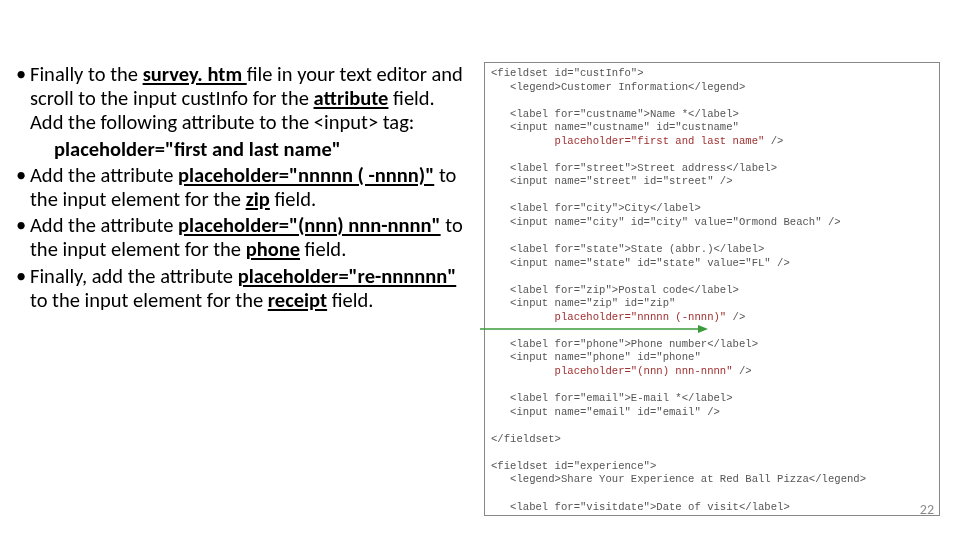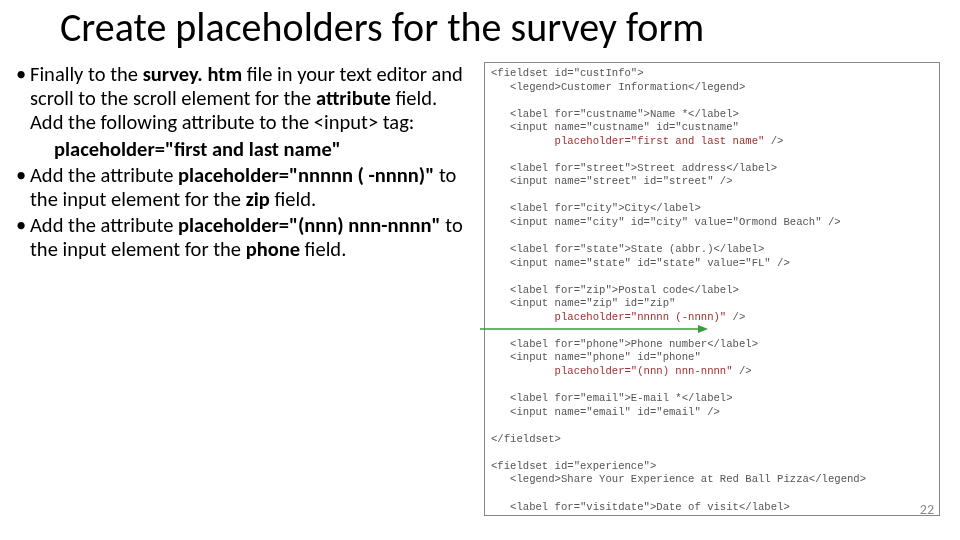--- a/index.html
+++ b/index.html
@@ -51,21 +51,21 @@
     left: 0;
     top: 0;
   }
   .indent {
     display: block;
     padding-left: 24px;
     font-weight: 700;
     margin-top: 2px;
     margin-bottom: 2px;
   }
-  .bold { font-weight: 700; }
+  .bold { font-weight: 700; text-decoration: underline; }
 
   .code-box {
     position: absolute;
     top: 62px;
     left: 484px;
     width: 456px;
     height: 454px;
     border: 1px solid #888;
     box-sizing: border-box;
     padding: 4px 6px;
@@ -96,33 +96,35 @@
     width: 230px;
     height: 20px;
     pointer-events: none;
   }
 </style>
 </head>
 <body>
 
 <div class="slide">
 
-  <div class="title">Create placeholders for the survey form</div>
 
   <div class="body-left">
     <ul>
       <li>
-        <span>Finally to the </span><span class="bold">survey. htm </span><span>file in your text editor and scroll to the scroll element for the </span><span class="bold">attribute</span><span> field. Add the following attribute to the &lt;input&gt; tag:</span>
+        <span>Finally to the </span><span class="bold">survey. htm </span><span>file in your text editor and scroll to the input custInfo for the </span><span class="bold">attribute</span><span> field. Add the following attribute to the &lt;input&gt; tag:</span>
         <span class="indent">placeholder="first and last name"</span>
       </li>
       <li>
         <span>Add the attribute </span><span class="bold">placeholder="nnnnn ( -nnnn)"</span><span> to the input element for the </span><span class="bold">zip</span><span> field.</span>
       </li>
       <li>
         <span>Add the attribute </span><span class="bold">placeholder="(nnn) nnn-nnnn"</span><span> to the input element for the </span><span class="bold">phone</span><span> field.</span>
+      </li>
+      <li>
+        <span>Finally, add the attribute </span><span class="bold">placeholder="re-nnnnnn"</span><span> to the input element for the </span><span class="bold">receipt</span><span> field.</span>
       </li>
     </ul>
   </div>
 
   <div class="code-box"><span>&lt;fieldset id="custInfo"&gt;</span>
 <span>   &lt;legend&gt;Customer Information&lt;/legend&gt;</span>
 <span></span>
 <span>   &lt;label for="custname"&gt;Name *&lt;/label&gt;</span>
 <span>   &lt;input name="custname" id="custname"</span>
 <span class="hl">          placeholder="first and last name"</span><span> /&gt;</span>

